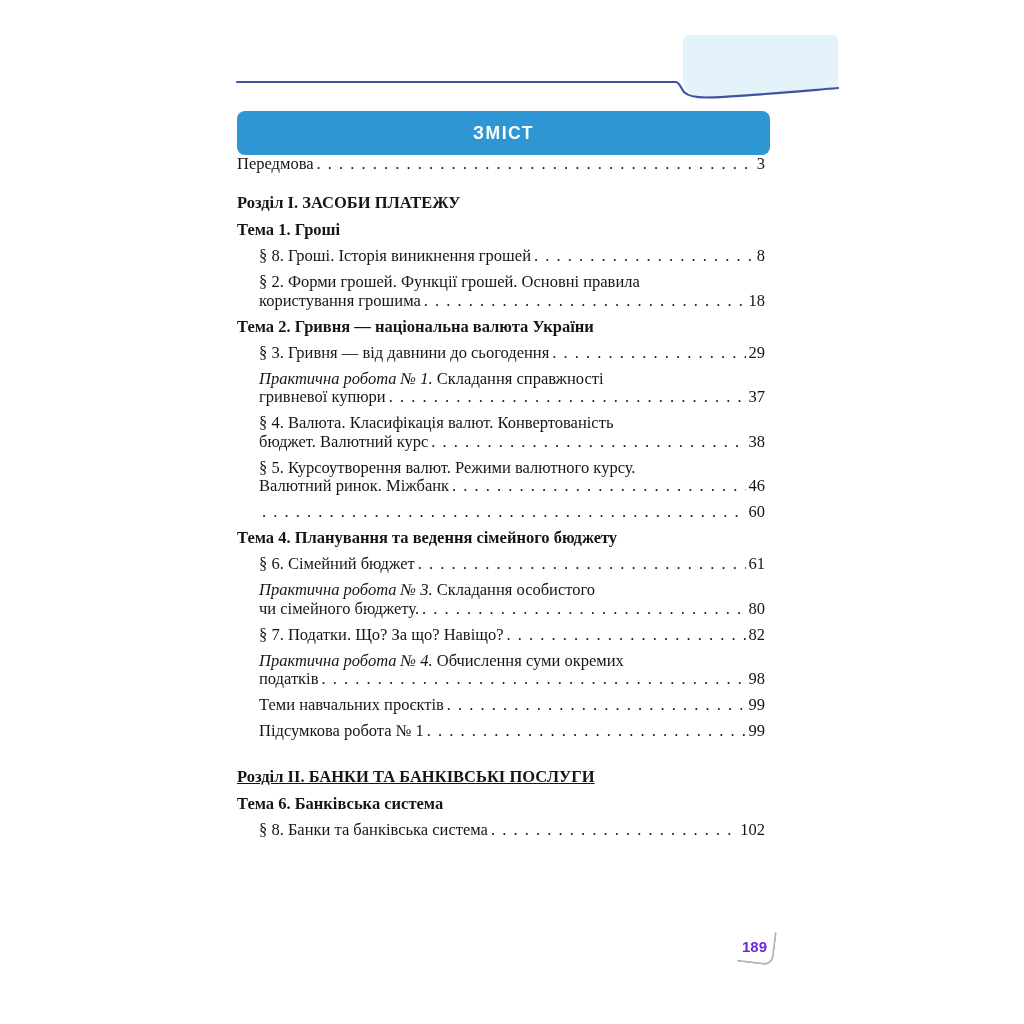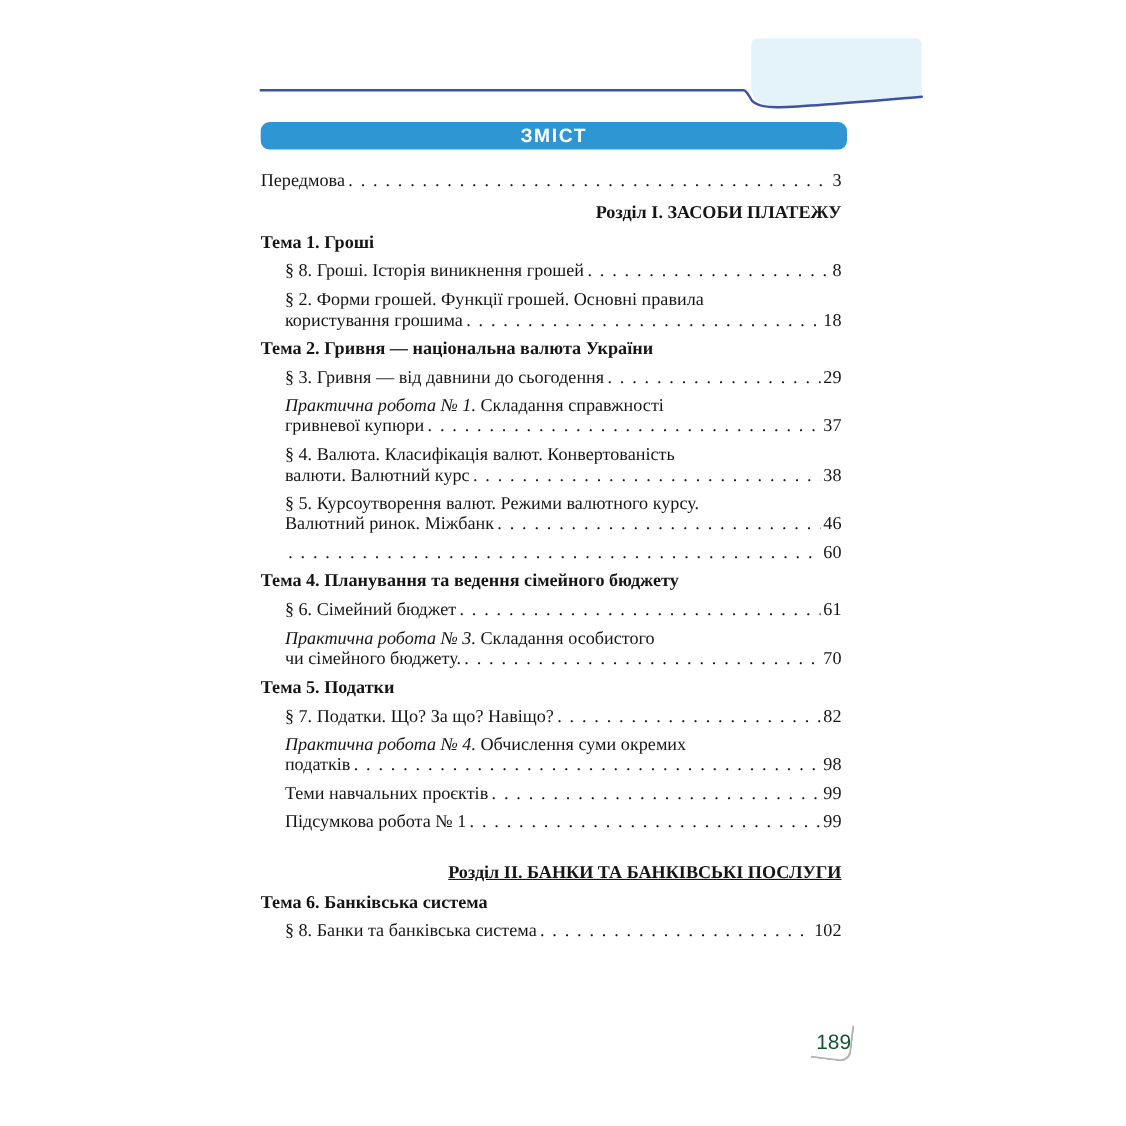--- a/index.html
+++ b/index.html
@@ -12,21 +12,21 @@
     color: var(--text, #151515);
   }
 
   
   .top-deco { position: absolute; left: 0; top: 0; }
 
   
   .title-bar {
     position: absolute;
     left: 237px; top: 111px;
-    width: 533px; height: 25px;
+    width: 533px; height: 44px;
     background: var(--bar-blue, #2e96d3);
     border-radius: 8px;
     display: flex; align-items: center; justify-content: center;
   }
   .title-bar span {
     font-family: "Liberation Sans", sans-serif;
     font-weight: 700;
     font-size: 17.5px;
     letter-spacing: 1.5px;
     color: #ffffff;
@@ -35,22 +35,22 @@
   
   .toc {
     position: absolute;
     left: 237px; top: 155px;
     width: 528px;
     font-size: 16.5px;
     line-height: 18.5px;
   }
   .toc-chapter {
     font-weight: 700;
-    text-align: right;
-    margin: 10px 0 9px 0;
+    text-align: left;
+    margin: 20px 0 9px 0;
   }
   .toc-chapter.extra-space { margin-top: 27px; text-decoration: underline; }
   .toc-theme {
     font-weight: 700;
     margin: 0 0 7.5px 0;
   }
   .toc-entry { margin: 0 0 7.5px 0; }
   .toc-entry.indent-1 { padding-left: 22px; }
   .toc-row { display: flex; align-items: flex-end; }
   .toc-label { white-space: nowrap; }
@@ -77,23 +77,23 @@
     border-right: 2px solid var(--page-tab-border, #b5b5b5);
     border-bottom: 2px solid var(--page-tab-border, #b5b5b5);
     border-bottom-right-radius: 10px;
     transform: rotate(7deg);
     background: #ffffff;
   }
   .page-corner .num {
     position: absolute;
     left: 5px; top: 10px;
     font-family: "Liberation Sans", sans-serif;
-    font-weight: 400;
-    font-size: 19px;
-    color: #14532d;
+    font-weight: 700;
+    font-size: 15px;
+    color: #6d28d9;
   }
 </style>
 </head>
 <body>
 
 <svg class="top-deco" width="1024" height="120" viewBox="0 0 1024 120">
   <path d="M 689 35 L 832 35 Q 838 35 838 41 L 838 88 C 790 92 730 97.5 706 97.5 C 692 97.5 683 90 683 78 L 683 41 Q 683 35 689 35 Z" style="fill: var(--tab-light-blue, #e4f2fa);"></path>
   <path d="M 237 82 L 676 82 C 679 82 681 88 684 92 C 688 96 696 97.5 706 97.5 C 730 97.5 790 92 838 88" style="stroke: var(--rule-navy, #3e52a0); fill: none;" stroke-width="2.2" stroke-linecap="round"></path>
 </svg>
 
@@ -144,21 +144,21 @@
         <span class="toc-label"><span>гривневої купюри</span></span>
         <span class="dots">.&nbsp;.&nbsp;.&nbsp;.&nbsp;.&nbsp;.&nbsp;.&nbsp;.&nbsp;.&nbsp;.&nbsp;.&nbsp;.&nbsp;.&nbsp;.&nbsp;.&nbsp;.&nbsp;.&nbsp;.&nbsp;.&nbsp;.&nbsp;.&nbsp;.&nbsp;.&nbsp;.&nbsp;.&nbsp;.&nbsp;.&nbsp;.&nbsp;.&nbsp;.&nbsp;.&nbsp;.&nbsp;.&nbsp;.&nbsp;.&nbsp;.&nbsp;.&nbsp;.&nbsp;.&nbsp;.&nbsp;.&nbsp;.&nbsp;.&nbsp;.&nbsp;.&nbsp;.&nbsp;.&nbsp;.&nbsp;.&nbsp;.&nbsp;.&nbsp;.&nbsp;.&nbsp;.&nbsp;.&nbsp;.&nbsp;.&nbsp;.&nbsp;.&nbsp;.&nbsp;.&nbsp;.&nbsp;.&nbsp;.&nbsp;.&nbsp;.&nbsp;.&nbsp;.&nbsp;.&nbsp;.&nbsp;.&nbsp;.&nbsp;.&nbsp;.&nbsp;.&nbsp;.&nbsp;.&nbsp;.&nbsp;.&nbsp;.&nbsp;.&nbsp;.&nbsp;.&nbsp;.&nbsp;.&nbsp;.&nbsp;.&nbsp;.&nbsp;.&nbsp;.&nbsp;</span>
         <span class="pg">37</span>
       </div>
     </div>
     <div class="toc-entry indent-1">
       <div class="toc-row">
         <span class="toc-label"><span>§ 4. Валюта. Класифікація валют. Конвертованість</span></span>
       </div>
       <div class="toc-row">
-        <span class="toc-label"><span>валюти. Валютний курс</span></span>
+        <span class="toc-label"><span>бюджет. Валютний курс</span></span>
         <span class="dots">.&nbsp;.&nbsp;.&nbsp;.&nbsp;.&nbsp;.&nbsp;.&nbsp;.&nbsp;.&nbsp;.&nbsp;.&nbsp;.&nbsp;.&nbsp;.&nbsp;.&nbsp;.&nbsp;.&nbsp;.&nbsp;.&nbsp;.&nbsp;.&nbsp;.&nbsp;.&nbsp;.&nbsp;.&nbsp;.&nbsp;.&nbsp;.&nbsp;.&nbsp;.&nbsp;.&nbsp;.&nbsp;.&nbsp;.&nbsp;.&nbsp;.&nbsp;.&nbsp;.&nbsp;.&nbsp;.&nbsp;.&nbsp;.&nbsp;.&nbsp;.&nbsp;.&nbsp;.&nbsp;.&nbsp;.&nbsp;.&nbsp;.&nbsp;.&nbsp;.&nbsp;.&nbsp;.&nbsp;.&nbsp;.&nbsp;.&nbsp;.&nbsp;.&nbsp;.&nbsp;.&nbsp;.&nbsp;.&nbsp;.&nbsp;.&nbsp;.&nbsp;.&nbsp;.&nbsp;.&nbsp;.&nbsp;.&nbsp;.&nbsp;.&nbsp;.&nbsp;.&nbsp;.&nbsp;.&nbsp;.&nbsp;.&nbsp;.&nbsp;.&nbsp;.&nbsp;.&nbsp;.&nbsp;.&nbsp;.&nbsp;.&nbsp;.&nbsp;.&nbsp;.&nbsp;</span>
         <span class="pg">38</span>
       </div>
     </div>
     <div class="toc-entry indent-1">
       <div class="toc-row">
         <span class="toc-label"><span>§ 5. Курсоутворення валют. Режими валютного курсу.</span></span>
       </div>
       <div class="toc-row">
         <span class="toc-label"><span>Валютний ринок. Міжбанк</span></span>
@@ -180,24 +180,23 @@
         <span class="pg">61</span>
       </div>
     </div>
     <div class="toc-entry indent-1">
       <div class="toc-row">
         <span class="toc-label"><span class="italic">Практична робота № 3.</span><span> Складання особистого</span></span>
       </div>
       <div class="toc-row">
         <span class="toc-label"><span>чи сімейного бюджету.</span></span>
         <span class="dots">.&nbsp;.&nbsp;.&nbsp;.&nbsp;.&nbsp;.&nbsp;.&nbsp;.&nbsp;.&nbsp;.&nbsp;.&nbsp;.&nbsp;.&nbsp;.&nbsp;.&nbsp;.&nbsp;.&nbsp;.&nbsp;.&nbsp;.&nbsp;.&nbsp;.&nbsp;.&nbsp;.&nbsp;.&nbsp;.&nbsp;.&nbsp;.&nbsp;.&nbsp;.&nbsp;.&nbsp;.&nbsp;.&nbsp;.&nbsp;.&nbsp;.&nbsp;.&nbsp;.&nbsp;.&nbsp;.&nbsp;.&nbsp;.&nbsp;.&nbsp;.&nbsp;.&nbsp;.&nbsp;.&nbsp;.&nbsp;.&nbsp;.&nbsp;.&nbsp;.&nbsp;.&nbsp;.&nbsp;.&nbsp;.&nbsp;.&nbsp;.&nbsp;.&nbsp;.&nbsp;.&nbsp;.&nbsp;.&nbsp;.&nbsp;.&nbsp;.&nbsp;.&nbsp;.&nbsp;.&nbsp;.&nbsp;.&nbsp;.&nbsp;.&nbsp;.&nbsp;.&nbsp;.&nbsp;.&nbsp;.&nbsp;.&nbsp;.&nbsp;.&nbsp;.&nbsp;.&nbsp;.&nbsp;.&nbsp;.&nbsp;.&nbsp;.&nbsp;.&nbsp;.&nbsp;</span>
-        <span class="pg">70</span>
-      </div>
-    </div>
-    <div class="toc-theme">Тема 5. Податки</div>
+        <span class="pg">80</span>
+      </div>
+    </div>
     <div class="toc-entry indent-1">
       <div class="toc-row">
         <span class="toc-label"><span>§ 7. Податки. Що? За що? Навіщо?</span></span>
         <span class="dots">.&nbsp;.&nbsp;.&nbsp;.&nbsp;.&nbsp;.&nbsp;.&nbsp;.&nbsp;.&nbsp;.&nbsp;.&nbsp;.&nbsp;.&nbsp;.&nbsp;.&nbsp;.&nbsp;.&nbsp;.&nbsp;.&nbsp;.&nbsp;.&nbsp;.&nbsp;.&nbsp;.&nbsp;.&nbsp;.&nbsp;.&nbsp;.&nbsp;.&nbsp;.&nbsp;.&nbsp;.&nbsp;.&nbsp;.&nbsp;.&nbsp;.&nbsp;.&nbsp;.&nbsp;.&nbsp;.&nbsp;.&nbsp;.&nbsp;.&nbsp;.&nbsp;.&nbsp;.&nbsp;.&nbsp;.&nbsp;.&nbsp;.&nbsp;.&nbsp;.&nbsp;.&nbsp;.&nbsp;.&nbsp;.&nbsp;.&nbsp;.&nbsp;.&nbsp;.&nbsp;.&nbsp;.&nbsp;.&nbsp;.&nbsp;.&nbsp;.&nbsp;.&nbsp;.&nbsp;.&nbsp;.&nbsp;.&nbsp;.&nbsp;.&nbsp;.&nbsp;.&nbsp;.&nbsp;.&nbsp;.&nbsp;.&nbsp;.&nbsp;.&nbsp;.&nbsp;.&nbsp;.&nbsp;.&nbsp;.&nbsp;.&nbsp;.&nbsp;.&nbsp;.&nbsp;</span>
         <span class="pg">82</span>
       </div>
     </div>
     <div class="toc-entry indent-1">
       <div class="toc-row">
         <span class="toc-label"><span class="italic">Практична робота № 4.</span><span> Обчислення суми окремих</span></span>

